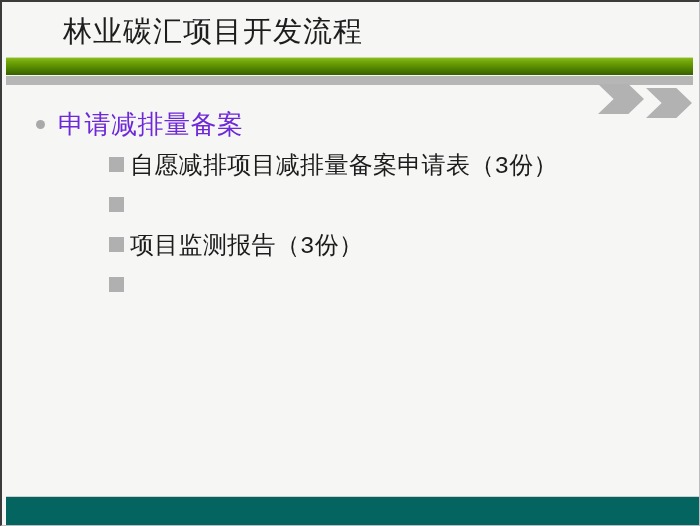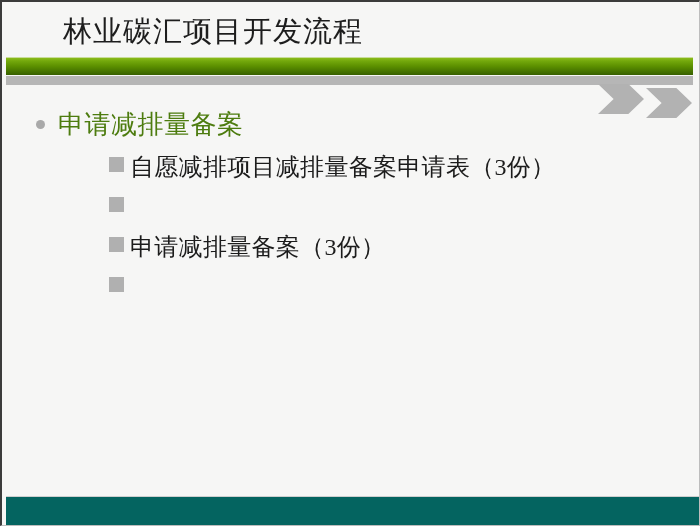--- a/index.html
+++ b/index.html
@@ -107,21 +107,21 @@
     top: 14px;
     width: 9px;
     height: 9px;
     border-radius: 50%;
     background: #a9a9a9;
   }
   .level1-text {
     font-family: "Liberation Serif", "DejaVu Serif", serif;
     font-size: 26px;
     line-height: 37px;
-    color: #4d7c0f;
+    color: #6d28d9;
     letter-spacing: 0.5px;
     white-space: nowrap;
   }
 
   .level2-list {
     margin-top: 5px;
   }
   .level2-item {
     position: relative;
     padding-left: 128px;
@@ -129,21 +129,21 @@
   }
   .level2-square {
     position: absolute;
     left: 107px;
     top: 9px;
     width: 15px;
     height: 15px;
     background: #b0b0b0;
   }
   .level2-text {
-    font-family: Liberation Serif, serif;
+    font-family: Liberation Mono, monospace;
     font-size: 24px;
     line-height: 38px;
     color: #1c1c1c;
     letter-spacing: 0.3px;
     white-space: nowrap;
   }
 
   
   .footer-band {
     position: absolute;
@@ -185,21 +185,21 @@
         <span class="level2-square"></span>
         <span class="level2-text">自愿减排项目减排量备案申请表（3份）</span>
       </div>
 
       <div class="level2-item">
         <span class="level2-square"></span>
       </div>
 
       <div class="level2-item">
         <span class="level2-square"></span>
-        <span class="level2-text">申请减排量备案（3份）</span>
+        <span class="level2-text">项目监测报告（3份）</span>
       </div>
 
       <div class="level2-item">
         <span class="level2-square"></span>
       </div>
 
     </div>
   </div>
 
   <div class="footer-band"></div>

